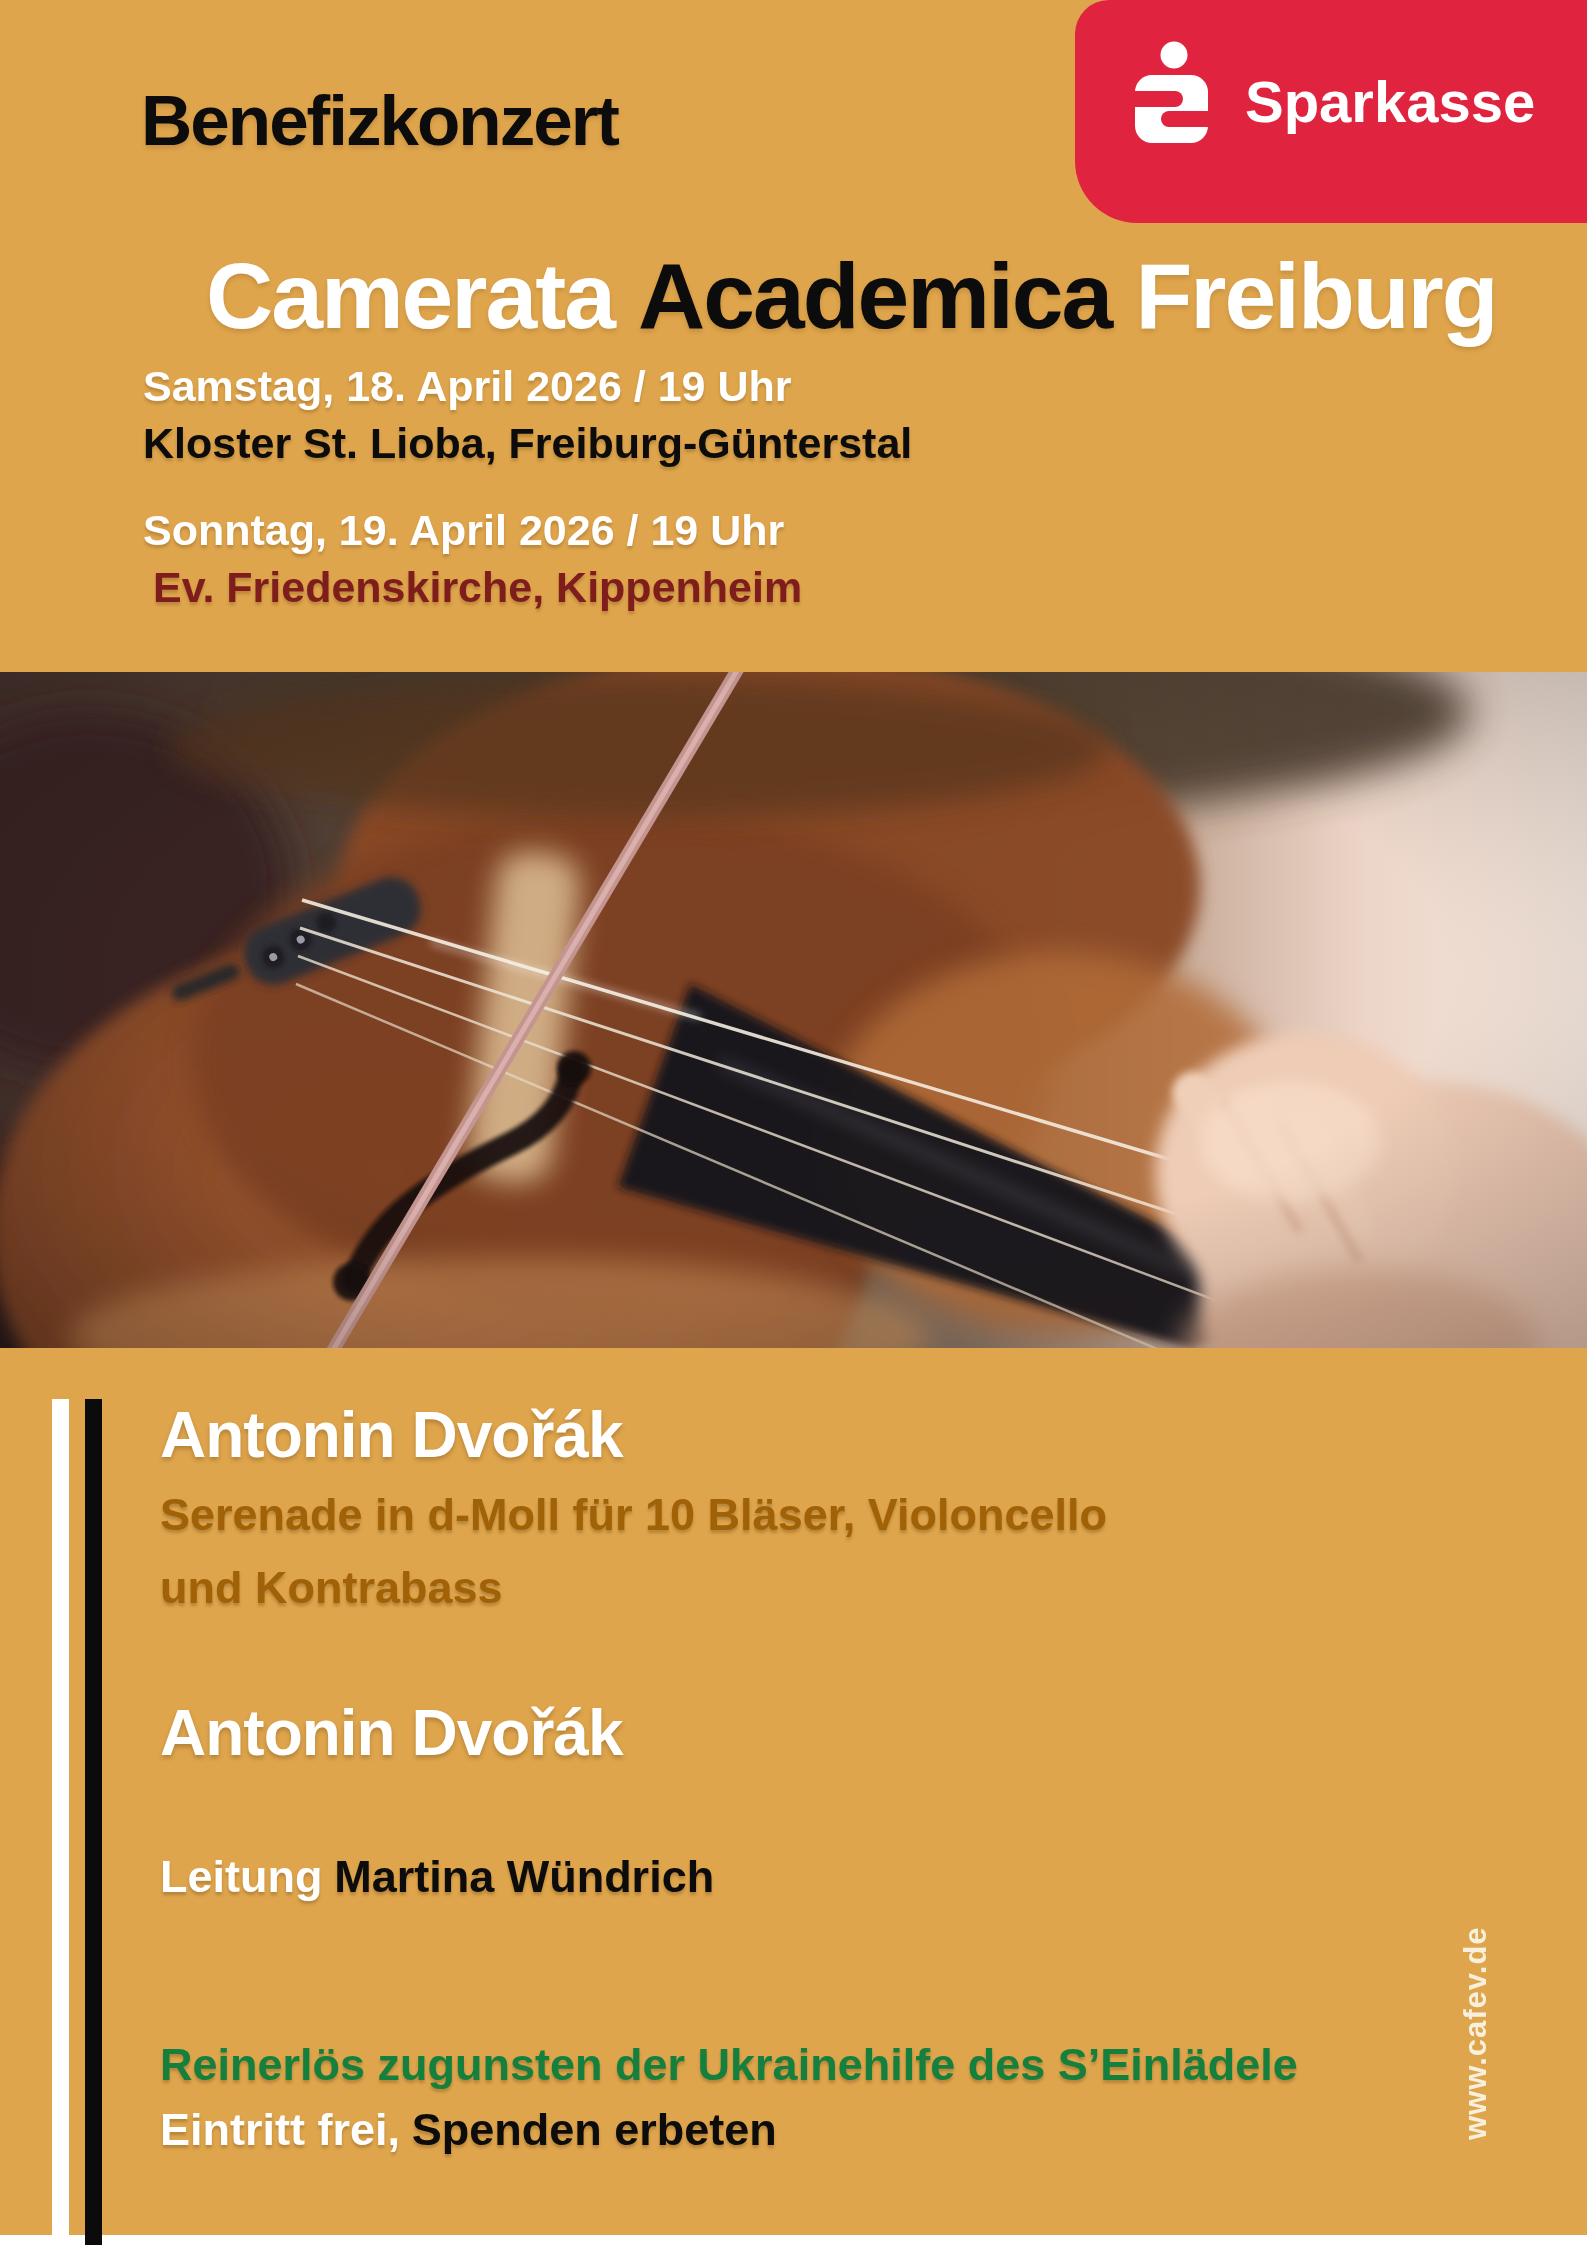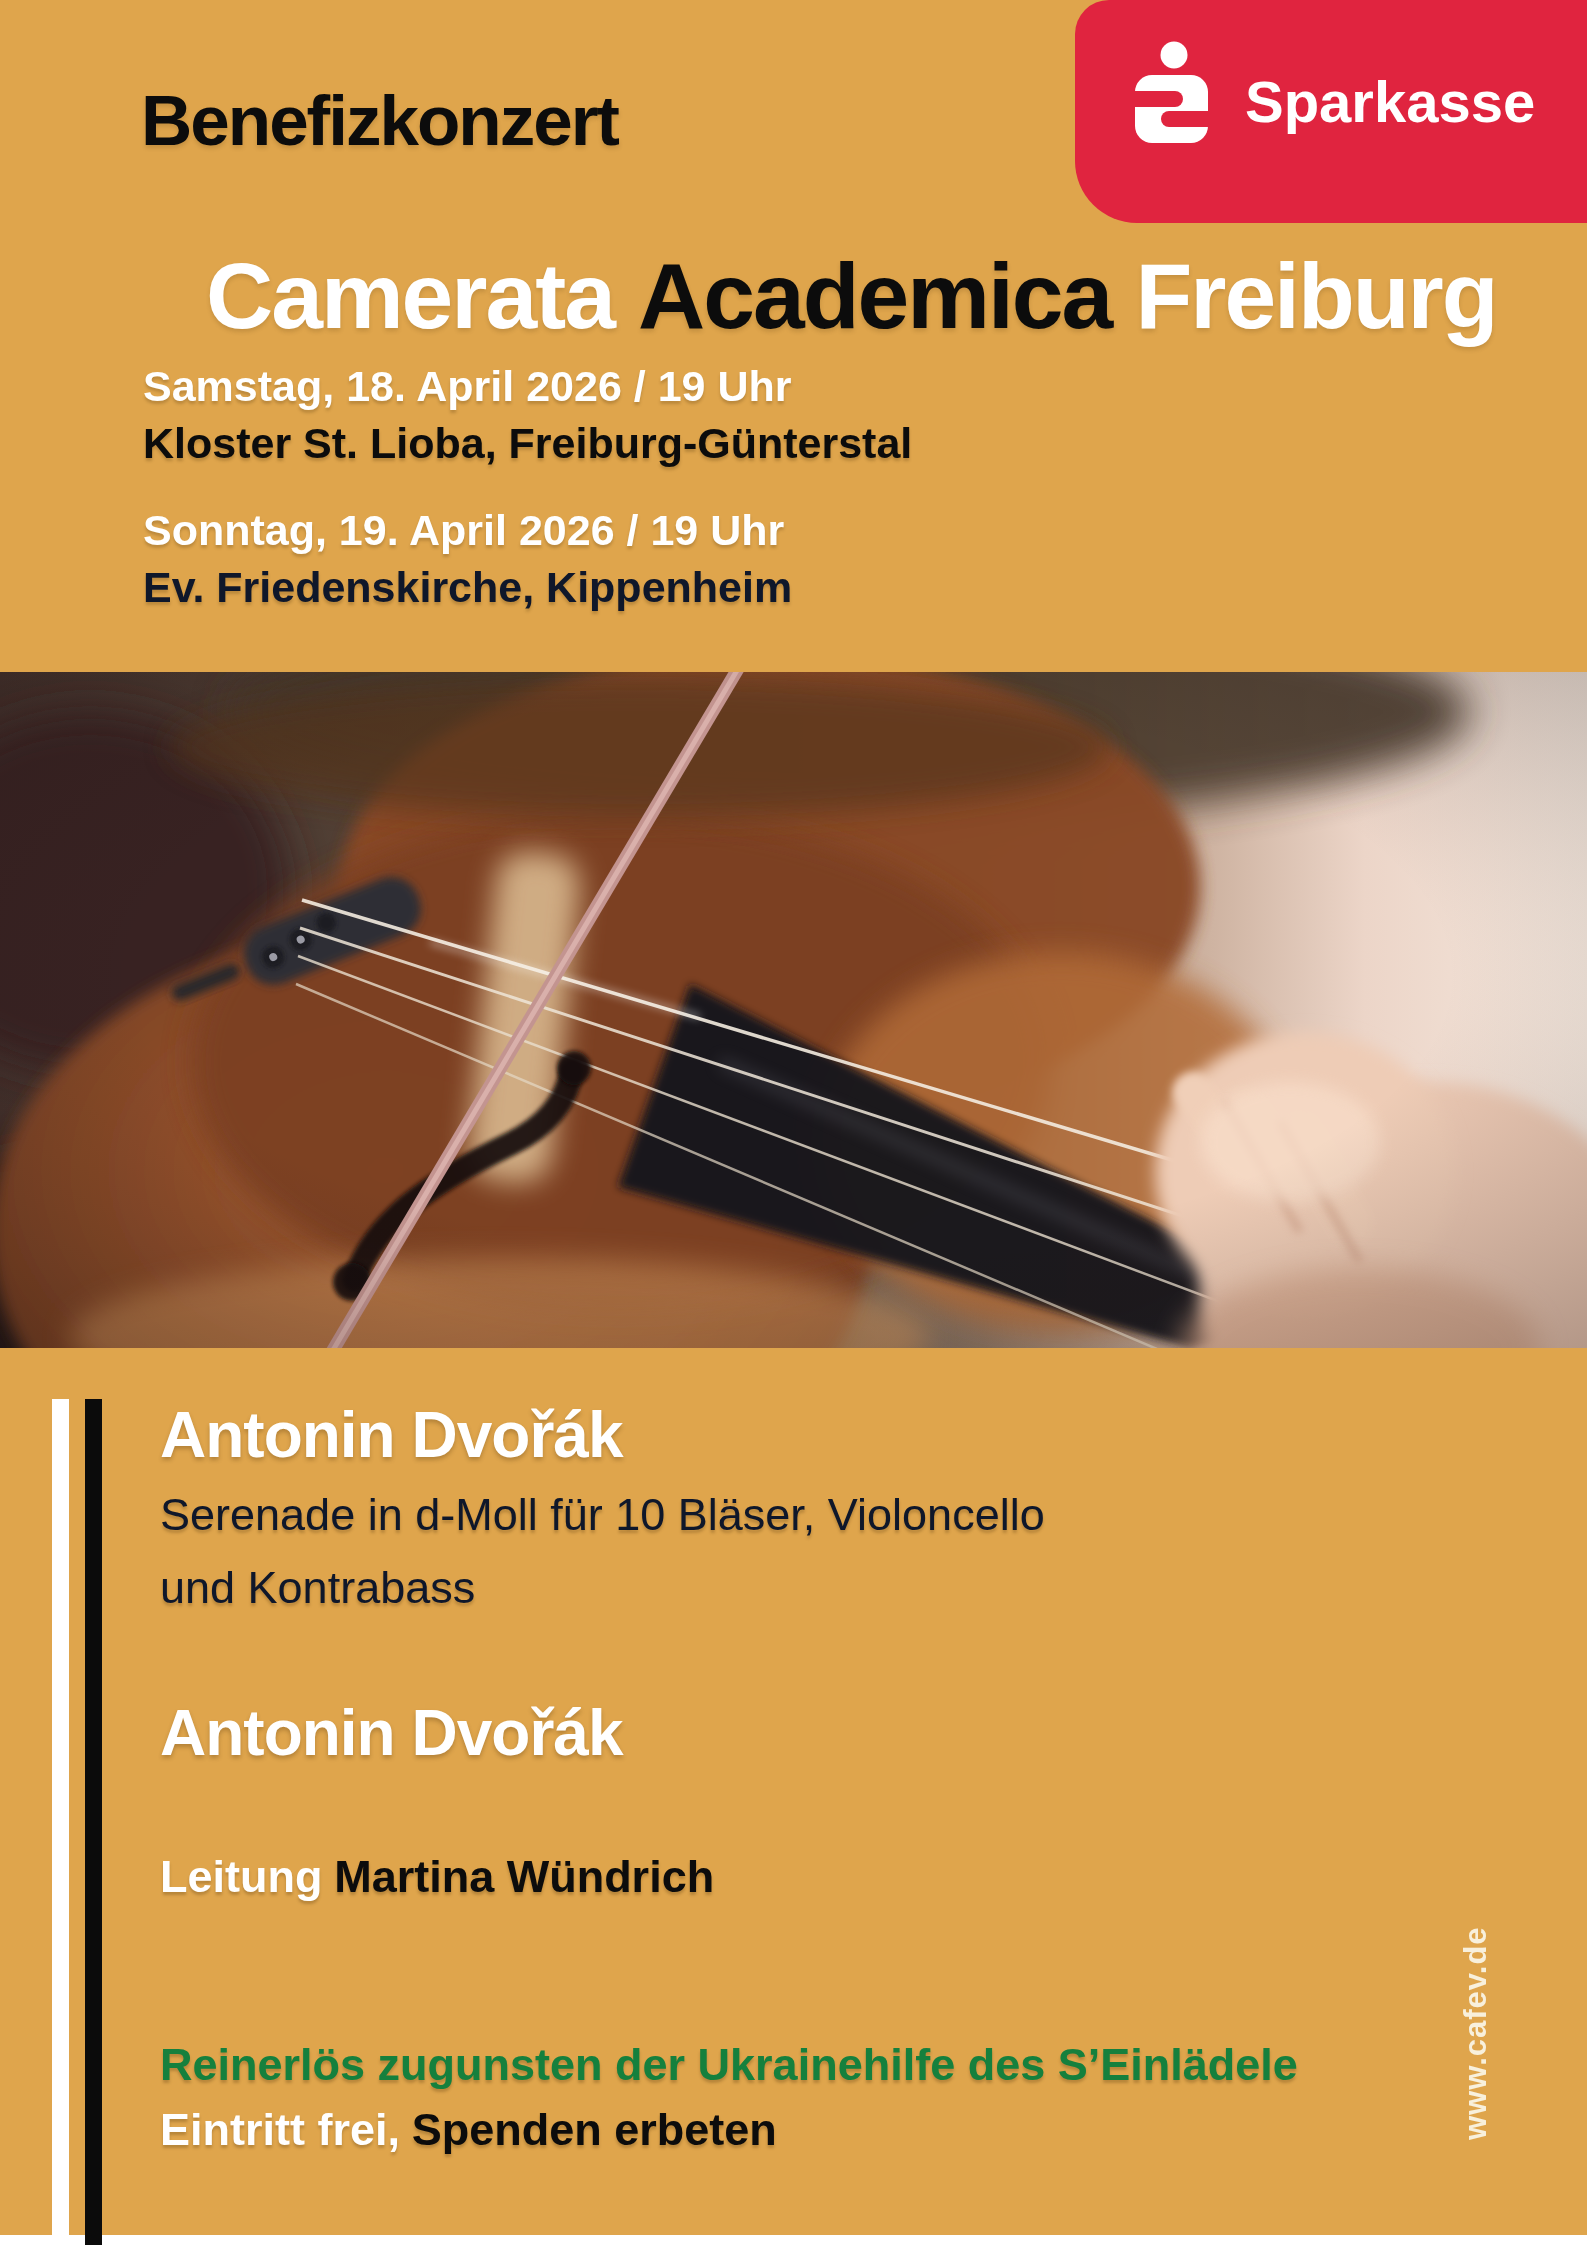--- a/index.html
+++ b/index.html
@@ -35,35 +35,35 @@
   }
   .w{color:#ffffff;} .b{color:#0c0c0c;}
   .gap-r{margin-right:0.26em;}
   .event-line{
     left:143px;font-size:43px;font-weight:700;line-height:1.15;white-space:nowrap;
     text-shadow:0 3px 3px rgba(80,50,10,.25);
   }
   .ev1d{top:362px;color:#ffffff;}
   .ev1v{top:419px;color:#0c0c0c;}
   .ev2d{top:506px;color:#ffffff;}
-  .ev2v{top:563px;color:#0f172a;}
+  .ev2v{top:563px;color:#7f1d1d;margin-left:10px;}
   
   .photo{left:0;top:672px;width:1587px;height:676px;overflow:hidden;background:#5a4a3c;}
   .photo svg{display:block;}
   
   .bottom-section{left:0;top:1348px;width:1587px;height:887px;background:#DFA54C;}
   .stripe-white{left:52px;top:1399px;width:17px;height:846px;background:#ffffff;}
   .stripe-black{left:85px;top:1399px;width:17px;height:846px;background:#0b0b0b;}
   .composer{
     left:160px;font-size:64px;font-weight:800;color:#ffffff;letter-spacing:-1px;
     line-height:1.1;white-space:nowrap;text-shadow:0 3px 4px rgba(80,50,10,.3);
   }
   .composer-1{top:1400px;} .composer-2{top:1698px;}
   .work{
-    left:160px;font-size:45px;font-weight:400;color:#0f172a;
+    left:160px;font-size:45px;font-weight:700;color:#a16207;
     line-height:73px;white-space:nowrap;text-shadow:0 3px 3px rgba(80,50,10,.28);
   }
   .work-1{top:1478px;}
   .work-2{top:1776px;}
   .leitung-line{
     left:160px;top:1840px;font-size:45px;font-weight:700;line-height:73px;
     white-space:nowrap;text-shadow:0 3px 3px rgba(80,50,10,.28);
   }
   .footer-1{left:160px;top:2038px;font-size:45px;font-weight:700;color:#15803d;
     line-height:1.2;white-space:nowrap;text-shadow:0 3px 3px rgba(80,50,10,.28);}

